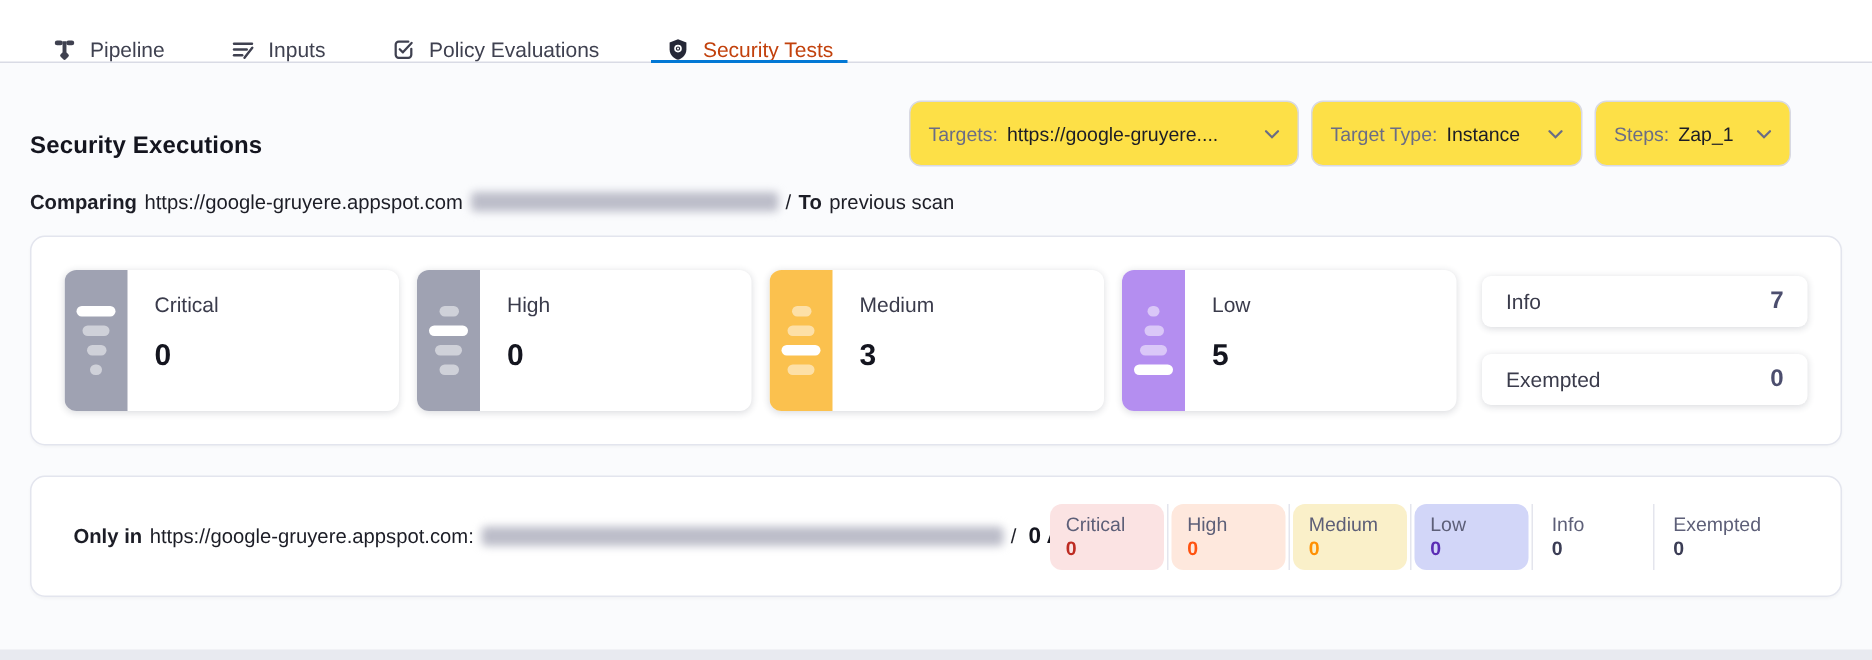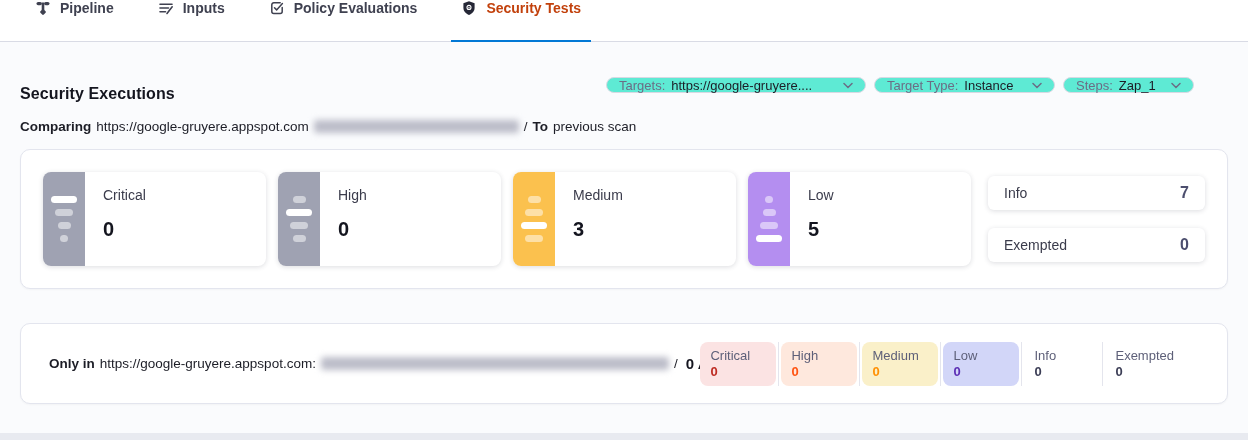--- a/index.html
+++ b/index.html
@@ -9,37 +9,37 @@
     background:#fafbfd;
     color:#1c1d26;
     position:relative;
   }
   
   .tabbar {
     height:42px; background:#fff; border-bottom:1px solid #d9dbe5;
     display:flex; align-items:stretch; padding-left:35px; gap:44px;
   }
   .tab {
-    display:flex; align-items:flex-start; gap:9px;
-    font-size:14px; font-weight:700; color:#3f4150;
+    display:flex; align-items:flex-end; gap:9px;
+    font-size:14px; font-weight:400; color:#3f4150;
     position:relative; cursor:pointer;
   }
   .tab.active { color:#c2410c; }
   .tab.active::after {
     content:""; position:absolute; left:-10px; right:-10px; bottom:-1px;
     height:2px; background:#0278d5;
   }
   .tab svg { display:block; }
   
   .content { padding:0 20px; }
   .filters-row { display:flex; align-items:center; margin-top:25px; }
   .page-title { font-size:16px; font-weight:700; color:#14151f; letter-spacing:.1px;margin-top:18px; }
   .dropdown-group { display:flex; gap:8px; margin-left:auto; margin-right:34px; }
   .dropdown {
-    height:16px; background:#5eead4; border:1px solid #d8d9e3; border-radius:8px;
+    height:44px; background:#fde047; border:1px solid #d8d9e3; border-radius:8px;
     display:flex; align-items:center; padding:0 12px; gap:6px;
     font-size:13px; cursor:pointer; white-space:nowrap;
   }
   .dd-label { color:#6b6d85; }
   .dd-value { color:#1c1d26; overflow:hidden; text-overflow:ellipsis; }
   .dd-chevron { margin-left:auto; display:flex; }
   .dd-w1{width:260px}.dd-w2{width:181px}.dd-w3{width:215px}.dd-w4{width:131px}.dd-w5{width:187px}
   .comparing {
     margin-top:16px; font-size:13.5px; display:flex; align-items:center; gap:5px;
   }
@@ -106,21 +106,21 @@
     width:300px; height:30px; background:#fff; border:1px solid #d8d9e3;
     border-radius:6px; display:flex; align-items:center; padding:0 10px; gap:8px;
   }
   .searchbox input {
     border:none; outline:none; flex:1; font-size:14px; color:#1c1d26;
     font-family:"Liberation Sans",sans-serif; background:transparent;
   }
   .searchbox input::placeholder { color:#9b9db3; }
   
   .bottom-panel {
-    margin-top:14px; height:81px; background:#fff;
+    height:81px; background:#fff;
     border:1px solid #e3e5ee; border-radius:10px;
     display:flex; align-items:center; padding:0 16px 0 28px;
     box-shadow:0 1px 2px rgba(40,41,61,.04);
   }
   .row-text { display:flex; align-items:center; gap:5px; font-size:13.5px; white-space:nowrap; }
   .row-count { font-size:15px; font-weight:700; color:#14151f; margin-left:3px; }
   .badges { display:flex; align-items:center; gap:2px; margin-left:-8px; }
   .badge {
     width:76px; height:44px; border-radius:8px; padding:5px 10px;
     display:flex; flex-direction:column; justify-content:center; gap:1px;

